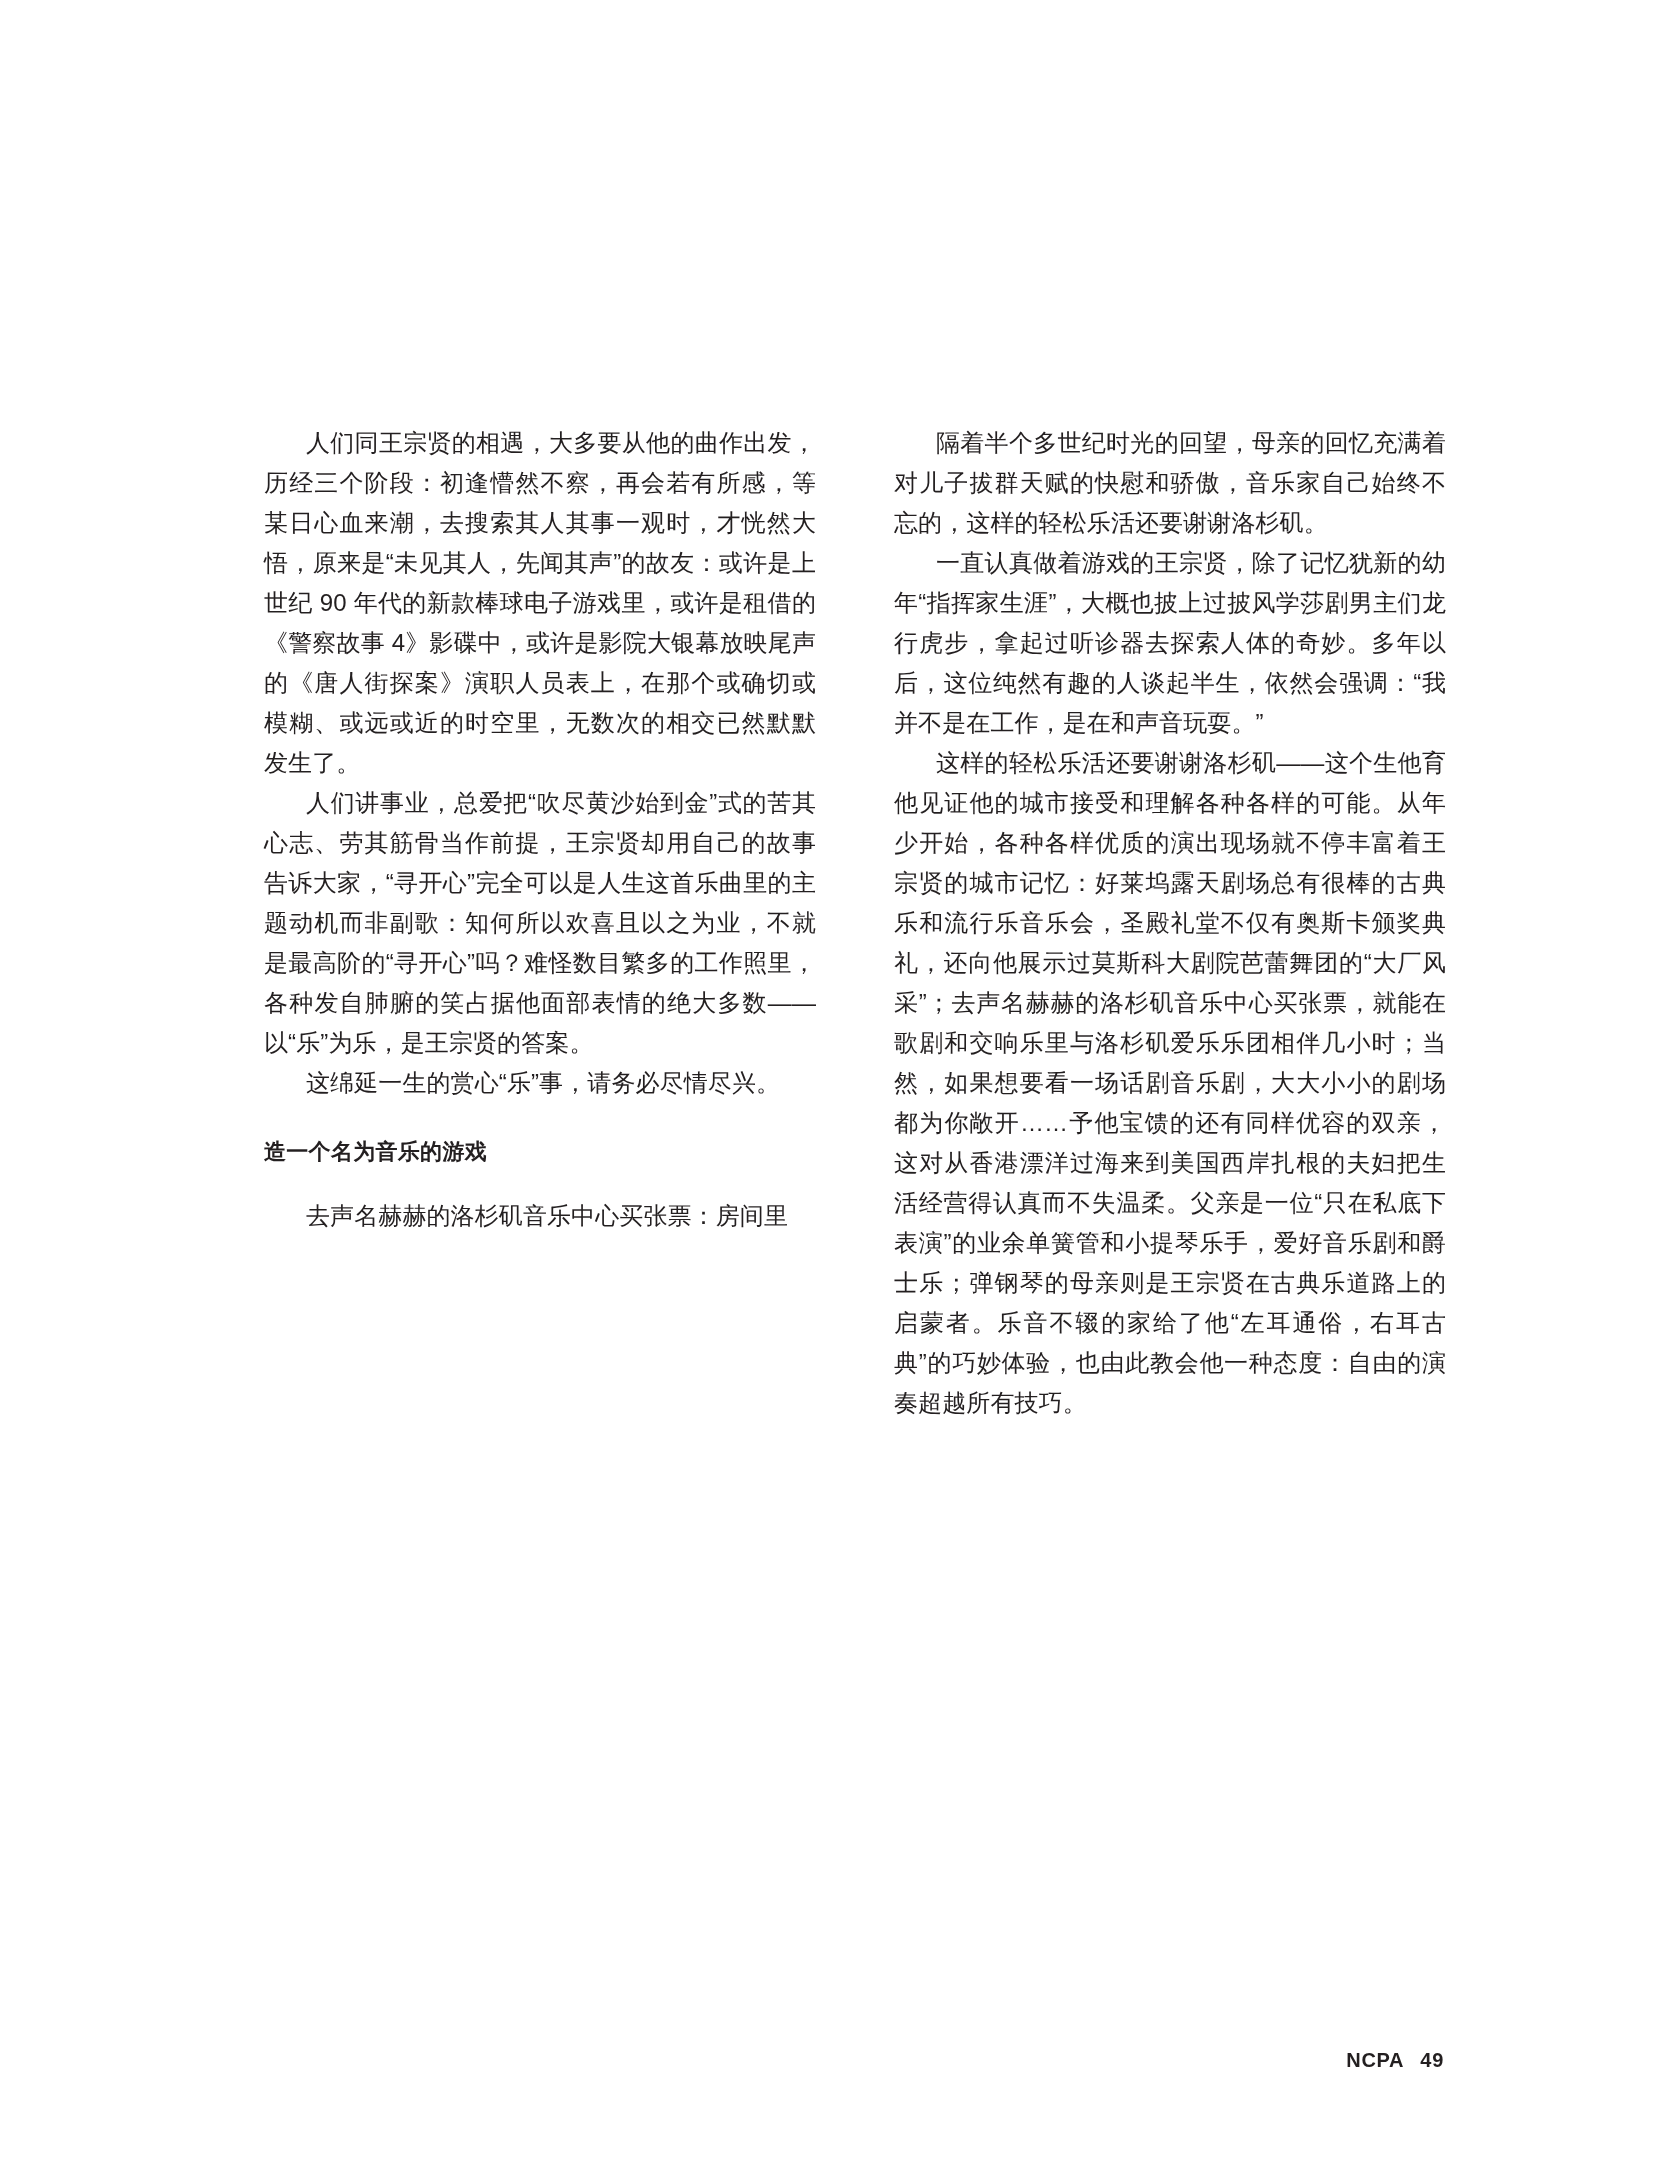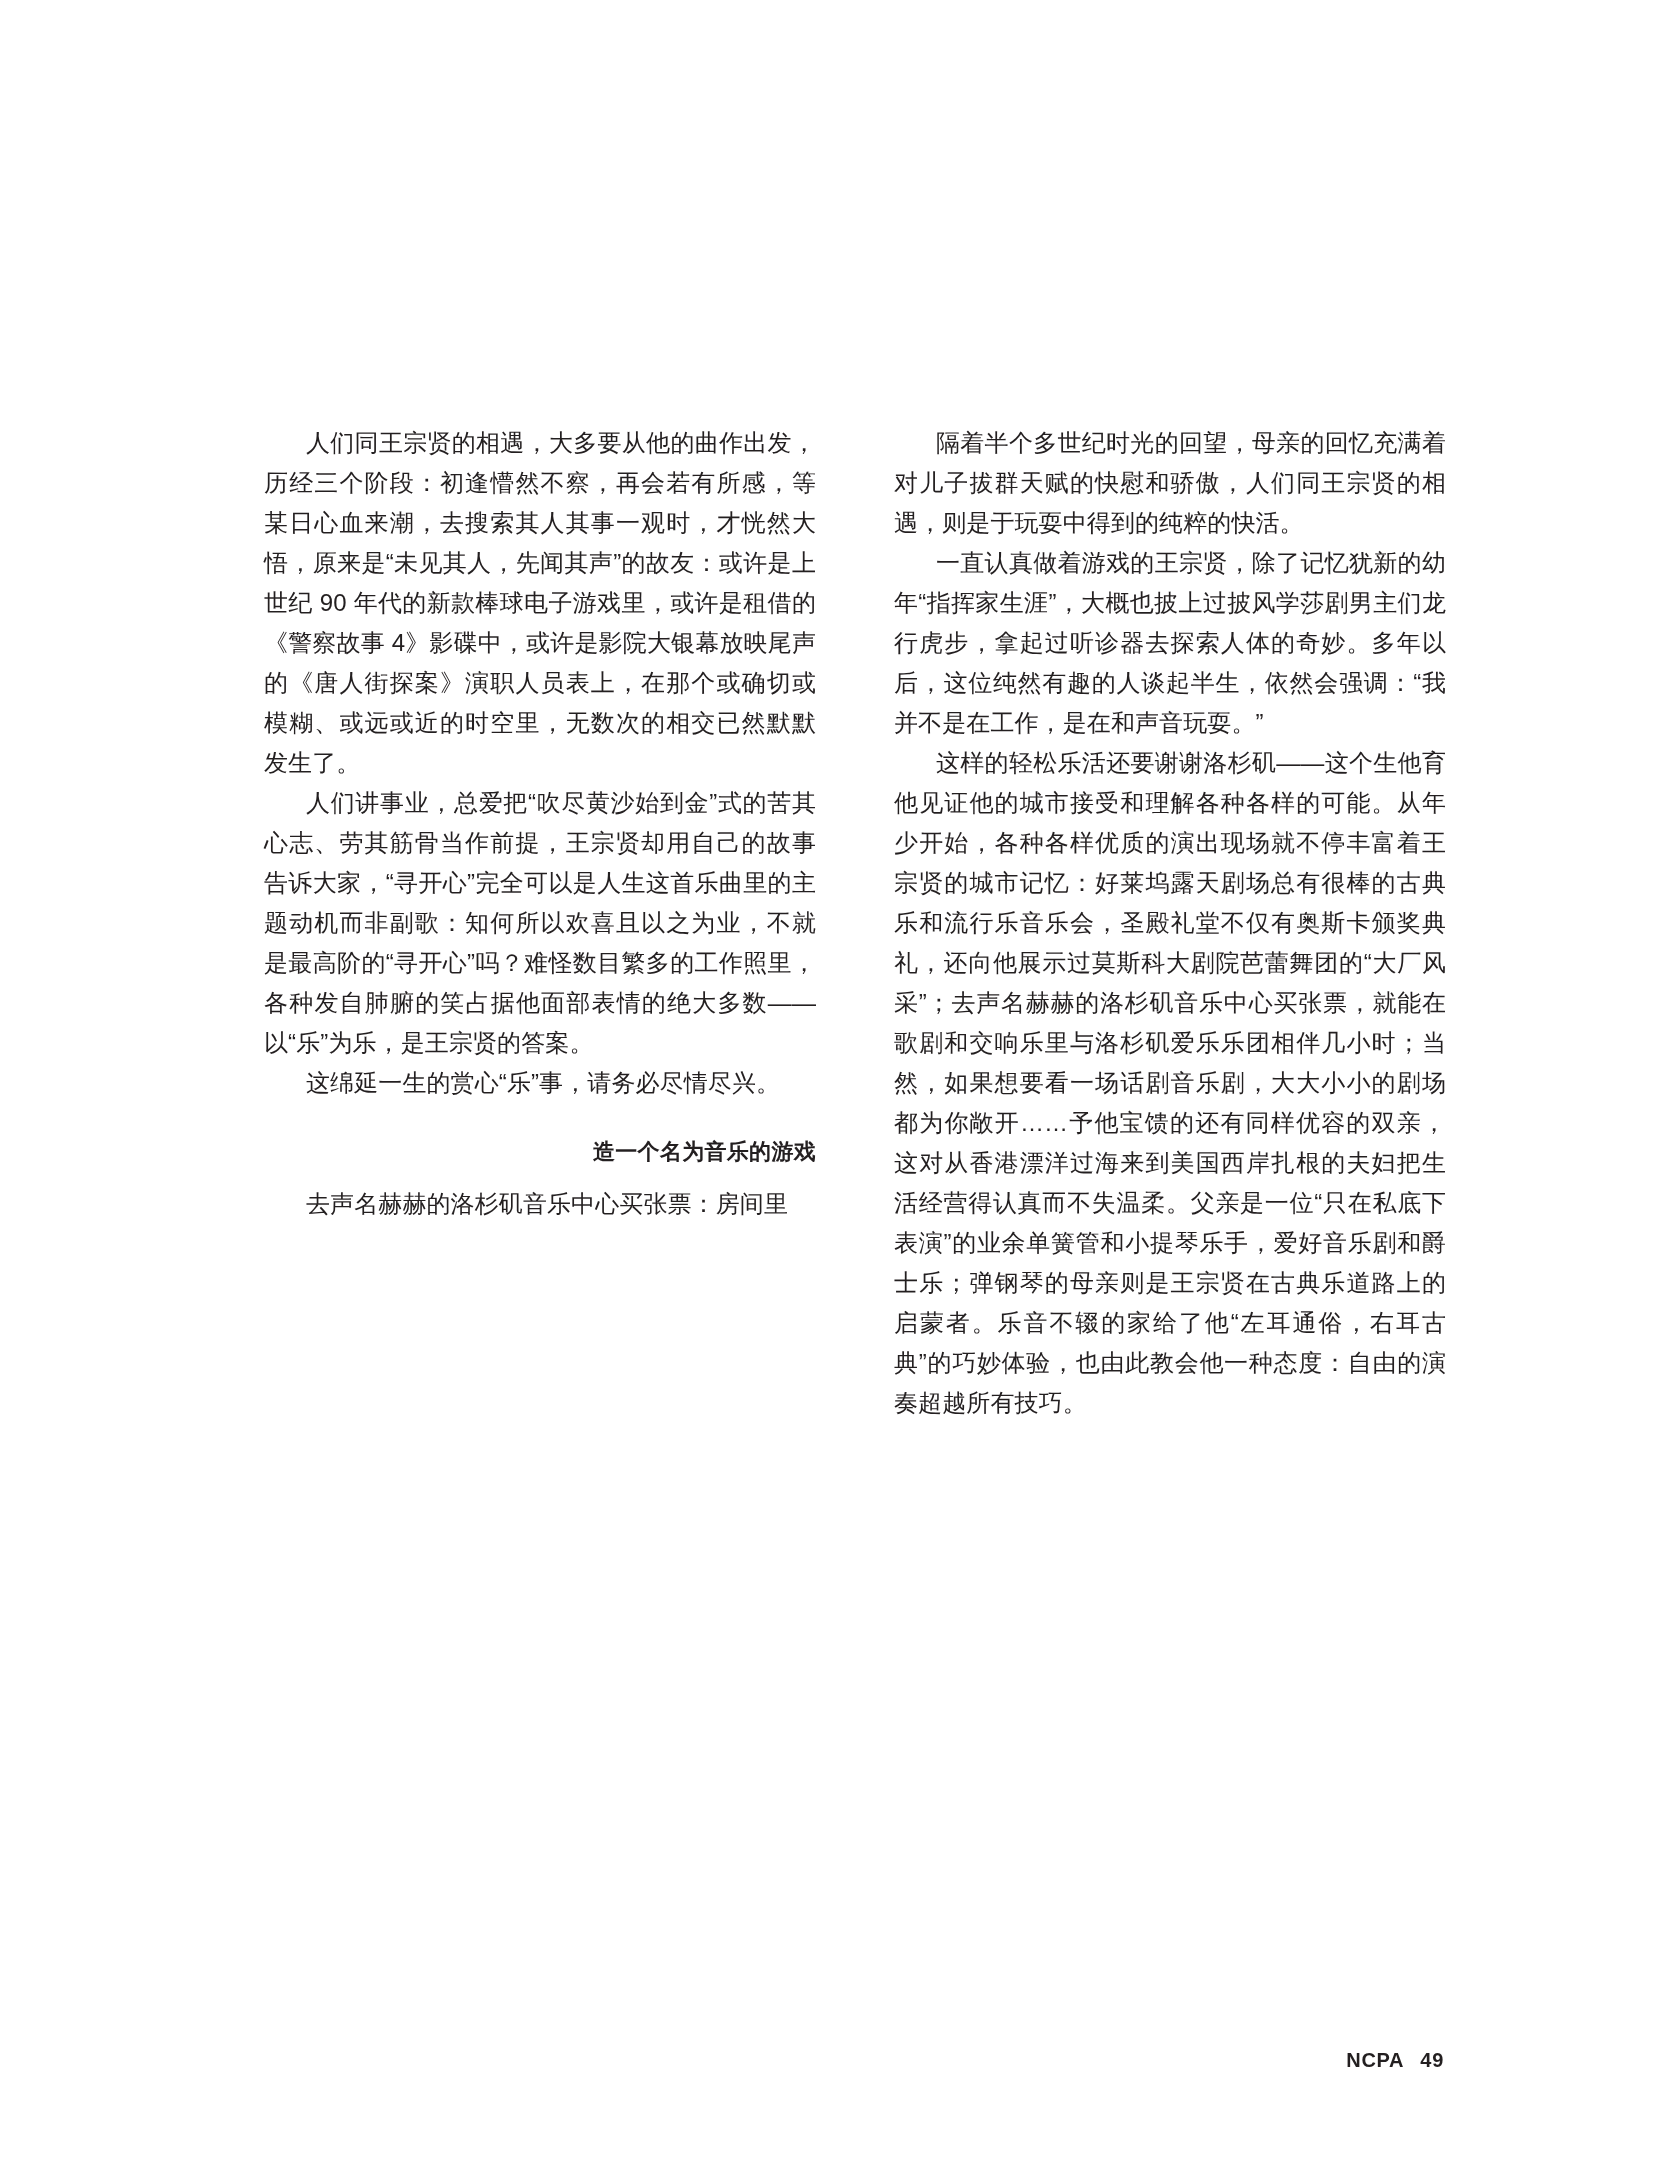--- a/index.html
+++ b/index.html
@@ -35,27 +35,26 @@
     margin: 0 0 0 0;
     font-size: 24px;
     line-height: 40px;
     text-align: justify;
     text-justify: inter-ideograph;
     text-indent: 42px;
     letter-spacing: 0.1px;
     color: #231f20;
   }
   h2.section-heading {
-    margin: 29px 0 12px 0;
+    margin: 29px 0 24px 0;
     font-size: 22px;
     line-height: 40px;
     font-weight: bold;
     letter-spacing: 0.3px;
     color: #231f20;
-    text-align: right;
   }
   .footer {
     position: absolute;
     right: 232px;
     bottom: 111px;
     font-size: 20px;
     font-weight: bold;
     letter-spacing: 0.7px;
     color: #231f20;
     white-space: nowrap;
@@ -74,21 +73,21 @@
 
     <div class="col">
       <p class="para">人们同王宗贤的相遇，大多要从他的曲作出发，历经三个阶段：初逢懵然不察，再会若有所感，等某日心血来潮，去搜索其人其事一观时，才恍然大悟，原来是“未见其人，先闻其声”的故友：或许是上世纪 90 年代的新款棒球电子游戏里，或许是租借的《警察故事 4》影碟中，或许是影院大银幕放映尾声的《唐人街探案》演职人员表上，在那个或确切或模糊、或远或近的时空里，无数次的相交已然默默发生了。</p>
       <p class="para">人们讲事业，总爱把“吹尽黄沙始到金”式的苦其心志、劳其筋骨当作前提，王宗贤却用自己的故事告诉大家，“寻开心”完全可以是人生这首乐曲里的主题动机而非副歌：知何所以欢喜且以之为业，不就是最高阶的“寻开心”吗？难怪数目繁多的工作照里，各种发自肺腑的笑占据他面部表情的绝大多数——以“乐”为乐，是王宗贤的答案。</p>
       <p class="para">这绵延一生的赏心“乐”事，请务必尽情尽兴。</p>
       <h2 class="section-heading">造一个名为音乐的游戏</h2>
       <p class="para">去声名赫赫的洛杉矶音乐中心买张票：房间里</p>
     </div>
 
     <div class="col">
-      <p class="para">隔着半个多世纪时光的回望，母亲的回忆充满着对儿子拔群天赋的快慰和骄傲，人们同王宗贤的相遇，则是于玩耍中得到的纯粹的快活。</p>
+      <p class="para">隔着半个多世纪时光的回望，母亲的回忆充满着对儿子拔群天赋的快慰和骄傲，音乐家自己始终不忘的，这样的轻松乐活还要谢谢洛杉矶。</p>
       <p class="para">一直认真做着游戏的王宗贤，除了记忆犹新的幼年“指挥家生涯”，大概也披上过披风学莎剧男主们龙行虎步，拿起过听诊器去探索人体的奇妙。多年以后，这位纯然有趣的人谈起半生，依然会强调：“我并不是在工作，是在和声音玩耍。”</p>
       <p class="para">这样的轻松乐活还要谢谢洛杉矶——这个生他育他见证他的城市接受和理解各种各样的可能。从年少开始，各种各样优质的演出现场就不停丰富着王宗贤的城市记忆：好莱坞露天剧场总有很棒的古典乐和流行乐音乐会，圣殿礼堂不仅有奥斯卡颁奖典礼，还向他展示过莫斯科大剧院芭蕾舞团的“大厂风采”；去声名赫赫的洛杉矶音乐中心买张票，就能在歌剧和交响乐里与洛杉矶爱乐乐团相伴几小时；当然，如果想要看一场话剧音乐剧，大大小小的剧场都为你敞开……予他宝馈的还有同样优容的双亲，这对从香港漂洋过海来到美国西岸扎根的夫妇把生活经营得认真而不失温柔。父亲是一位“只在私底下表演”的业余单簧管和小提琴乐手，爱好音乐剧和爵士乐；弹钢琴的母亲则是王宗贤在古典乐道路上的启蒙者。乐音不辍的家给了他“左耳通俗，右耳古典”的巧妙体验，也由此教会他一种态度：自由的演奏超越所有技巧。</p>
     </div>
 
   </div>
 
   <div class="footer">
     <span>NCPA</span>
     <span class="pagenum">49</span>
   </div>

